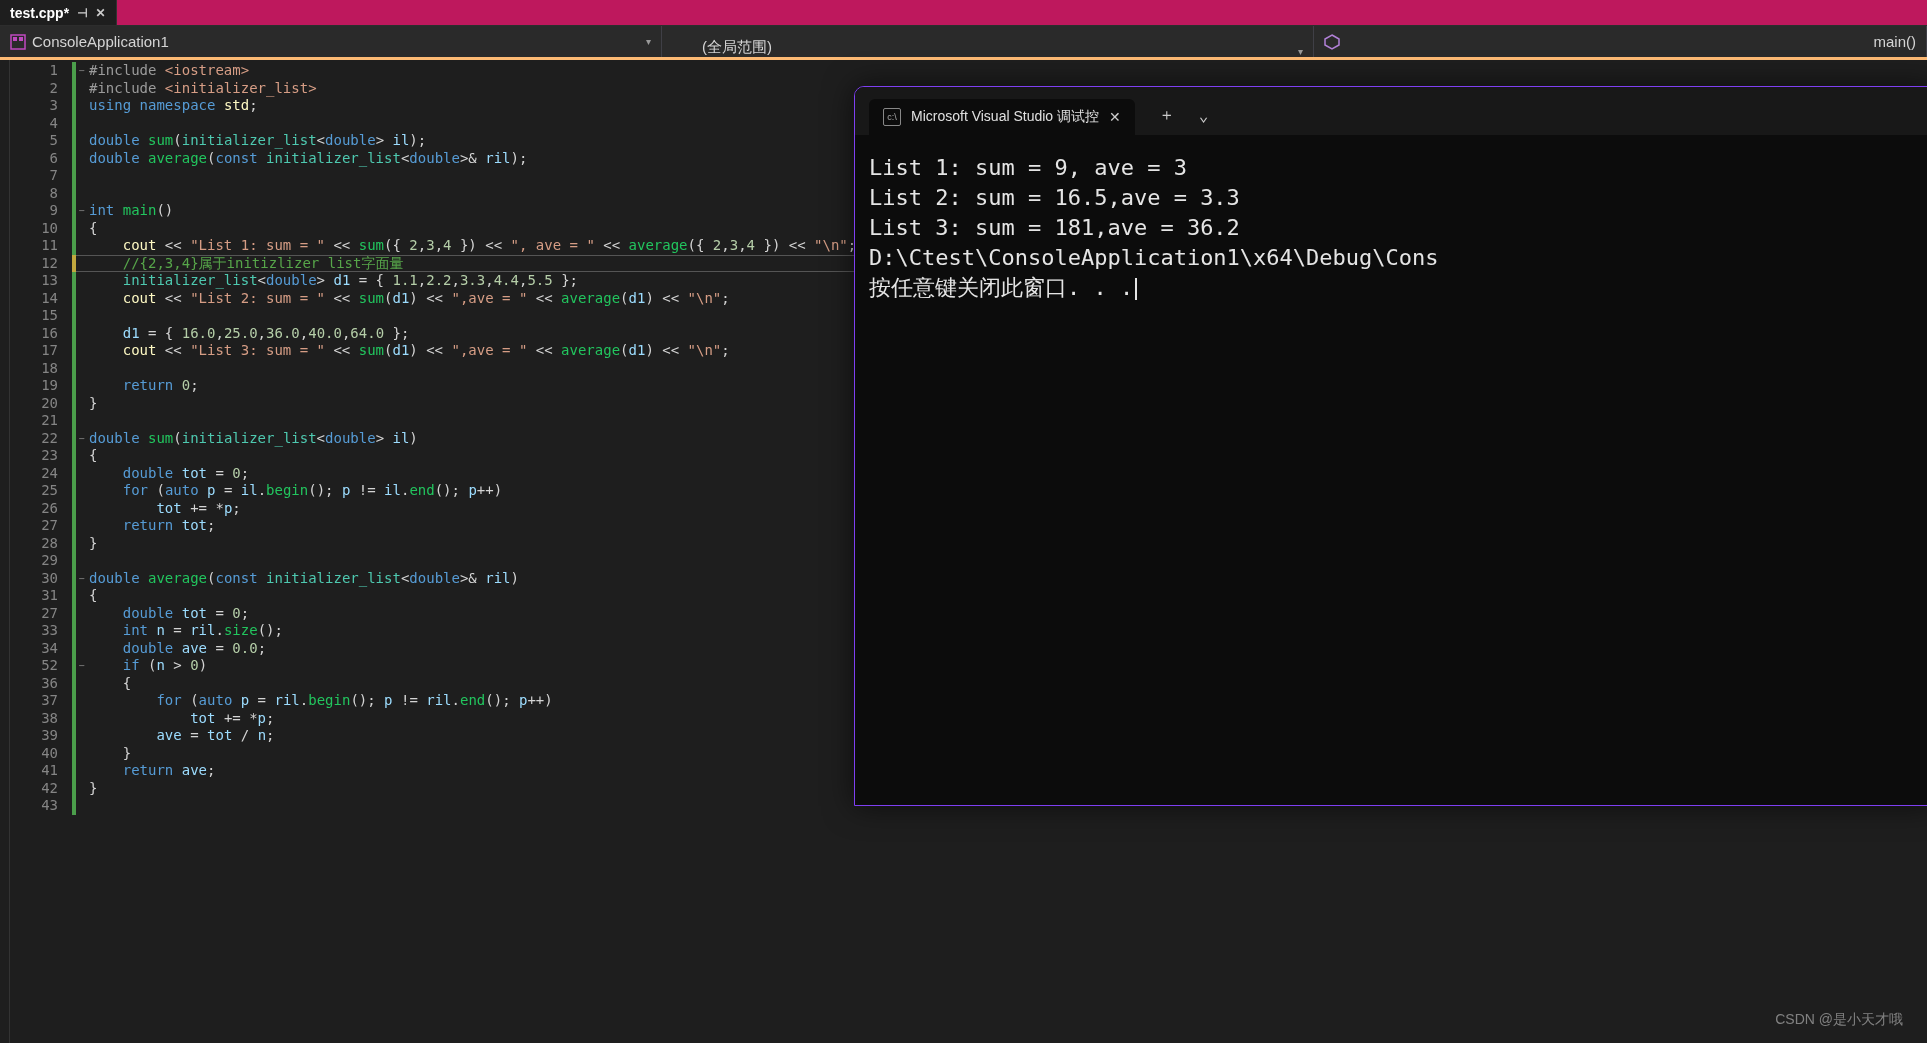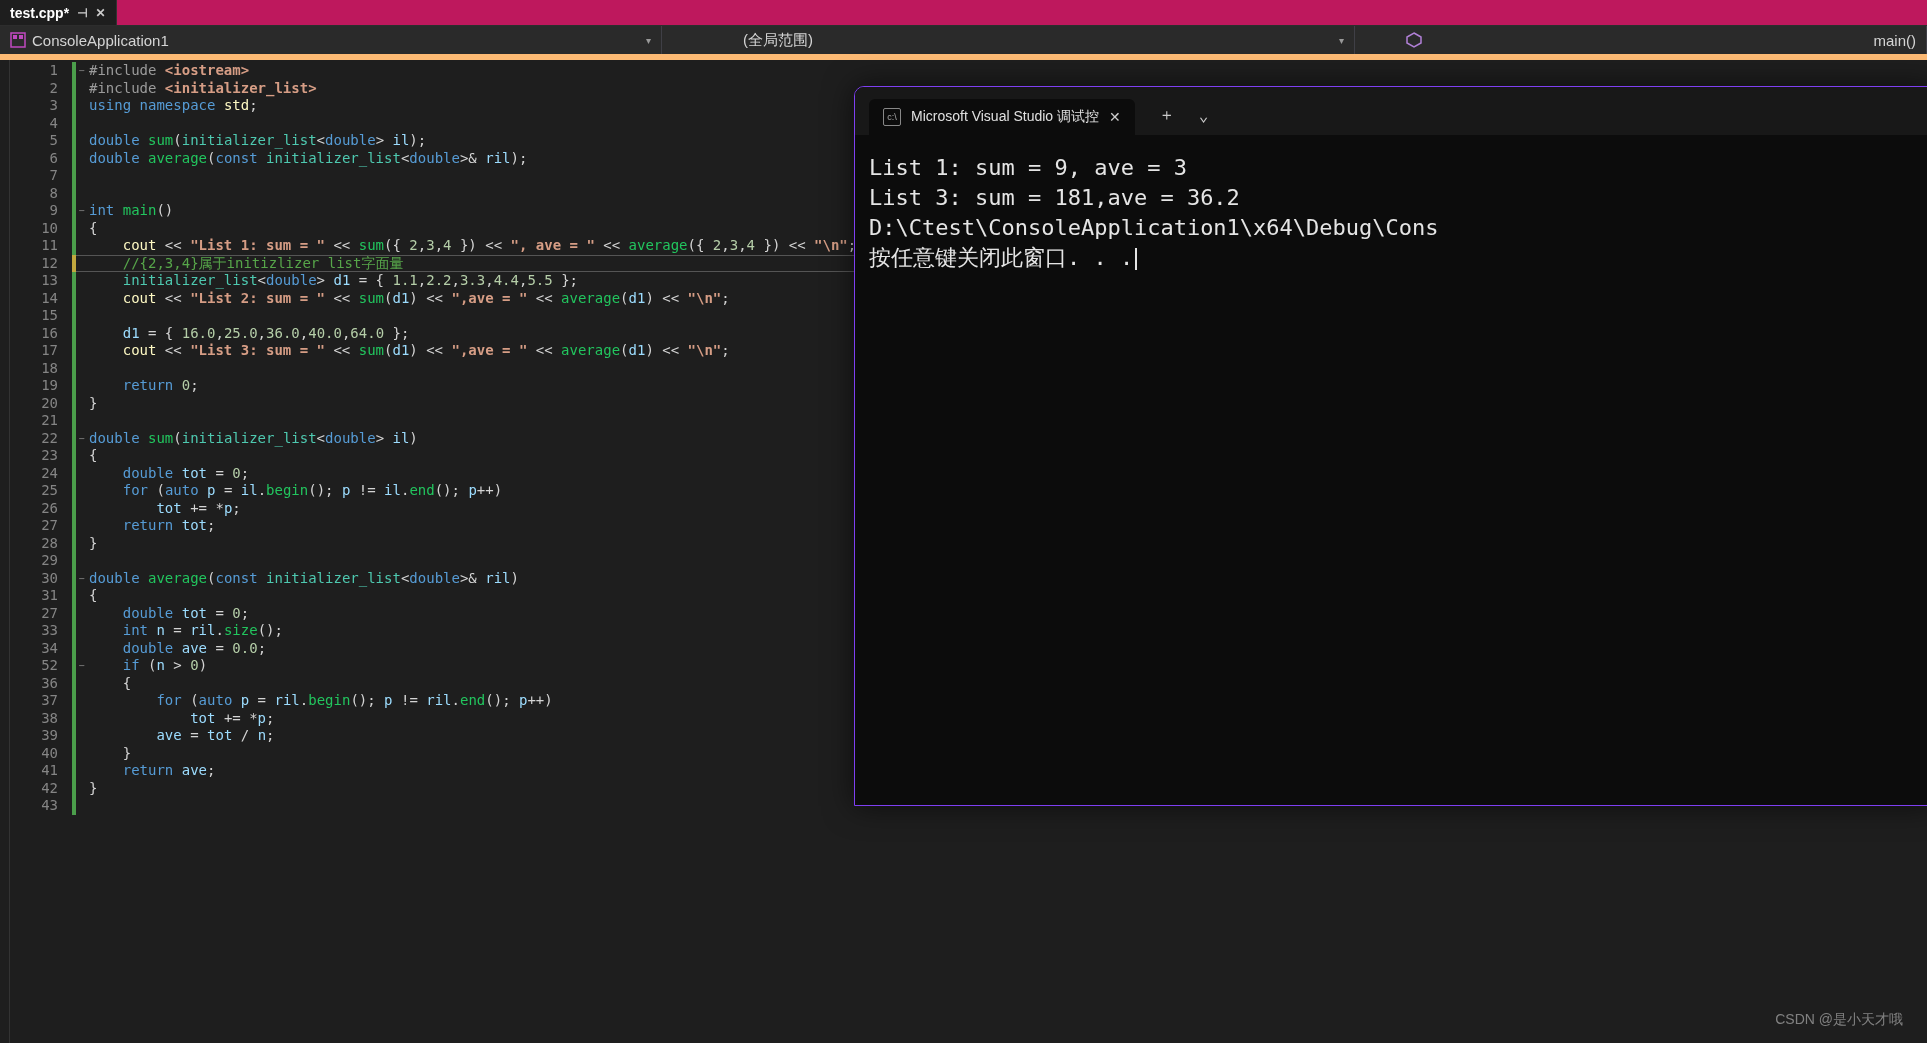--- a/index.html
+++ b/index.html
@@ -32,39 +32,38 @@
     font-family:'Segoe UI',sans-serif;
     font-size:14px;
     font-weight:bold;
     border-right:1px solid #333;
   }
   .tab .pin, .tab .close { cursor:pointer; color:#ccc; font-size:12px;}
   
   .navbar {
     display:flex;
     height:34px;
-    border-bottom:6px solid #fdba74;
+    border-bottom:3px solid #fdba74;
     background:#2a2a2a;
-    gap:41px;
   }
   .navitem {
     display:flex;
     align-items:center;
     justify-content:space-between;
     padding:0 10px;
     color:#d4d4d4;
     font-family:'Segoe UI',sans-serif;
     font-size:15px;
     border-right:1px solid #3f3f46;
     min-width:0;
   }
   .navitem .icon { margin-right:6px; display:inline-flex; }
   .navitem .chev { color:#999; font-size:10px; margin-left:auto; }
   .nav-project { flex:0 0 662px; }
-  .nav-scope   { flex:0 0 652px; }
+  .nav-scope   { flex:0 0 652px;align-items:flex-end; }
   .nav-func    { flex:1; }
   
   .editor-wrap {
     position:absolute;
     top:60px; left:0; right:0; bottom:0;
     display:flex;
     background:#1e1e1e;
   }
   .margin-outline {
     width:10px;
@@ -114,21 +113,21 @@
   .code-content { }
   .hl-line {
     position:absolute; left:0; right:0; height:17.5px;
     border-top:1px solid #555; border-bottom:1px solid #555;
     pointer-events:none;
   }
   
   .c-kw    { color:#569cd6; }
   .c-type  { color:#569cd6; }
   .c-utype { color:#4ec9b0; }
-  .c-str   { color:#d69d85;font-weight:bold; }
+  .c-str   { color:#d69d85; }
   .c-num   { color:#b5cea8; }
   .c-func  { color:#22c55e; }
   .c-punc  { color:#d4d4d4; }
   .c-ns    { color:#fef9c3;margin-top:23px; }
   .c-cmt   { color:#57a64a; }
   .c-var   { color:#9cdcfe; }
   .c-pre   { color:#9b9b9b; }
   
   .terminal {
     position:absolute;
@@ -327,16 +326,16 @@
     <div class="term-tab">
       <span class="tt-icon">c:\</span>
       <span class="tt-title">Microsoft Visual Studio 调试控</span>
       <span class="tt-close">✕</span>
     </div>
     <div class="term-actions">
       <span>＋</span>
       <span>⌄</span>
     </div>
   </div>
-  <div class="term-body" id="termbody"><div>List 1: sum = 9, ave = 3</div><div>List 3: sum = 181,ave = 36.2</div><div></div><div>D:\Ctest\ConsoleApplication1\x64\Debug\Cons</div><div>按任意键关闭此窗口. . .<span class="cursor-bar"></span></div></div>
+  <div class="term-body" id="termbody"><div>List 1: sum = 9, ave = 3</div><div>List 2: sum = 16.5,ave = 3.3</div><div>List 3: sum = 181,ave = 36.2</div><div></div><div>D:\Ctest\ConsoleApplication1\x64\Debug\Cons</div><div>按任意键关闭此窗口. . .<span class="cursor-bar"></span></div></div>
 </div>
 
 <div class="watermark">CSDN @是小天才哦</div>
 
 </body></html>

